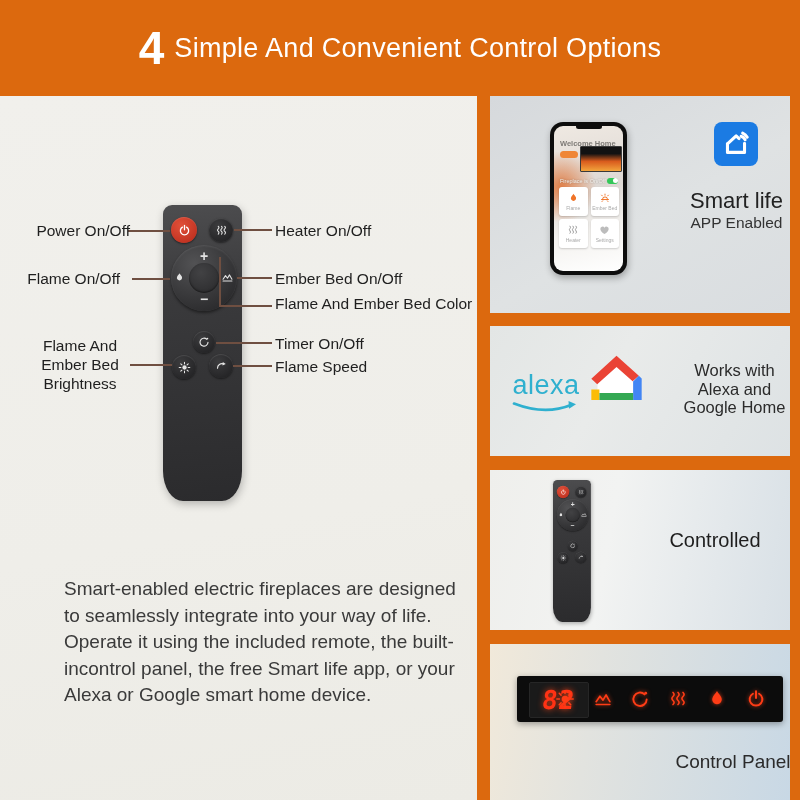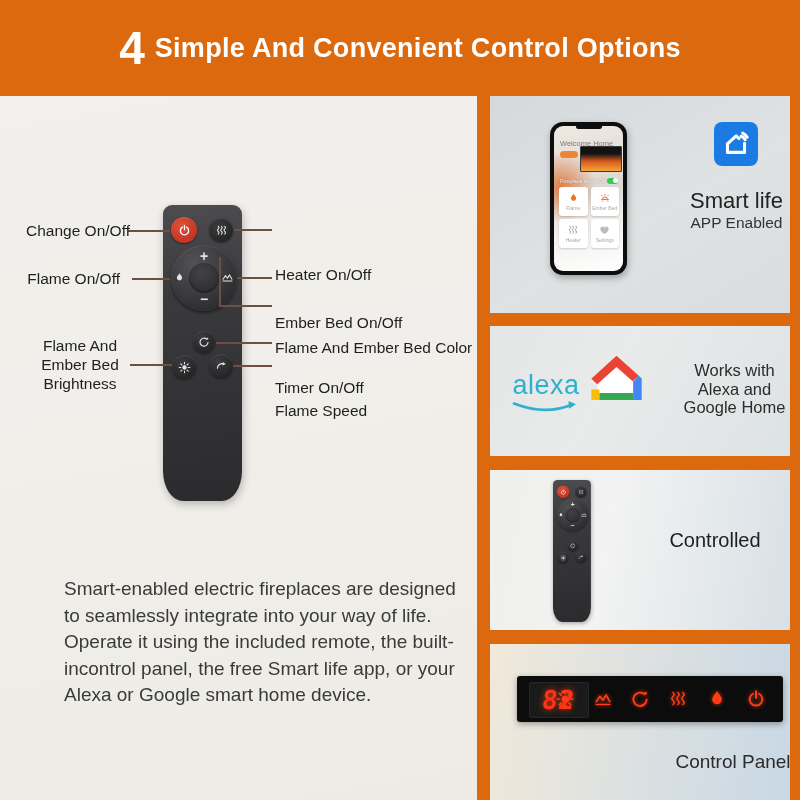--- a/index.html
+++ b/index.html
@@ -7,21 +7,21 @@
     width:800px;height:800px;position:relative;overflow:hidden;
     background:#DC690E;
     font-family:"Liberation Sans", sans-serif;
     -webkit-font-smoothing:antialiased;
   }
   .abs{position:absolute;}
 
   
   .header{left:0;top:0;width:800px;height:96px;display:flex;align-items:center;justify-content:center;color:#fff;}
   .header .num{font-size:46px;font-weight:bold;margin-right:10px;line-height:1;}
-  .header .ttl{font-size:27px;font-weight:bold;letter-spacing:.3px;}
+  .header .ttl{font-size:27px;font-weight:normal;letter-spacing:.3px;}
 
   
   .left-panel{left:0;top:96;width:477px;height:704px;background:linear-gradient(170deg,#f1f0ec 0%,#efeee9 60%,#ecebe5 100%);}
   .left-panel{top:96px;}
 
   
   .remote{width:79px;height:296px;border-radius:9px 9px 20px 20px / 9px 9px 30px 30px;
     background:linear-gradient(175deg,#4d4d4f 0%,#3a3a3c 30%,#2b2b2d 100%);
     box-shadow:1px 3px 8px rgba(0,0,0,.25);position:relative;}
   .remote .btn{position:absolute;border-radius:50%;background:radial-gradient(circle at 38% 32%,#3c3c3e,#242426 78%);
@@ -36,39 +36,39 @@
     box-shadow:inset 0 1px 2px rgba(255,255,255,.1),0 2px 3px rgba(0,0,0,.45);color:#e3e3e3;}
   .dpad .dcenter{position:absolute;left:18px;top:18px;width:30px;height:30px;border-radius:50%;
     background:radial-gradient(circle at 40% 32%,#424244,#2e2e30 80%);box-shadow:inset 0 -1px 2px rgba(0,0,0,.5);}
   .dpad .plus,.dpad .minus{position:absolute;left:0;width:100%;text-align:center;font-size:14px;font-weight:bold;line-height:1;}
   .dpad .plus{top:4px;} .dpad .minus{bottom:5px;}
   .dpad .dflame{position:absolute;left:3px;top:26px;} .dpad .dember{position:absolute;right:3px;top:26px;}
   .ic{display:block;}
 
   
   .lbl{position:absolute;color:#1f1f1f;font-size:15.5px;line-height:19px;z-index:6;}
-  .lbl.r{text-align:left;margin-top:44px;} .lbl.l{text-align:right;}
+  .lbl.r{text-align:left;} .lbl.l{text-align:right;}
   .cline{position:absolute;background:#6f4f41;z-index:5;}
 
   .paragraph{left:64px;top:560px;width:394px;font-size:19px;line-height:26.5px;color:#3a3a3a;margin-top:16px;}
 
   
   .rp{left:490px;width:300px;}
   .rp1{top:96px;height:217px;background:linear-gradient(150deg,#d6d9dc 0%,#dfe2e3 55%,#d9dde0 100%);}
   .rp2{top:326px;height:130px;background:linear-gradient(120deg,#e3e6e5 0%,#e9ebea 40%,#dde2e4 100%);}
   .rp3{top:470px;height:160px;background:linear-gradient(100deg,#efefec 0%,#f2f3f2 40%,#d8e0e6 100%);}
   .rp4{top:644px;height:156px;background:linear-gradient(100deg,#f1e9da 0%,#e2e3df 35%,#c8d8e5 100%);}
 
   
   .phone{left:550px;top:122px;width:77px;height:153px;background:#0d0d0d;border-radius:13px;box-shadow:1px 3px 7px rgba(0,0,0,.3);}
   .pscreen{position:absolute;left:4px;top:4px;width:69px;height:145px;border-radius:9px;overflow:hidden;
     background:radial-gradient(circle at 10% 42%, rgba(224,118,58,.9) 0%, rgba(224,118,58,0) 34%),
                linear-gradient(168deg,#efe9e2 0%,#ddd8d4 45%,#f3f1ee 70%,#ffffff 100%);}
   .notch{position:absolute;left:50%;top:2px;transform:translateX(-50%);width:26px;height:5px;border-radius:3px;background:#0d0d0d;}
-  .p-head{position:absolute;left:6px;top:13px;font-size:7.5px;color:#7d7a76;font-weight:normal;}
+  .p-head{position:absolute;left:6px;top:13px;font-size:7.5px;color:#7d7a76;font-weight:bold;}
   .p-pill{position:absolute;left:6px;top:25px;width:18px;height:7px;border-radius:3.5px;background:#ef8636;}
   .p-fire{position:absolute;left:26px;top:20px;width:40px;height:24px;border:1px solid #3a3a3a;border-radius:1px;
     background:linear-gradient(to top,#f2a43c 0%,#d95b1d 40%,#121212 72%);}
   .p-togrow{position:absolute;left:6px;top:51px;width:58px;height:7px;display:flex;align-items:center;justify-content:space-between;}
   .p-toglabel{font-size:5.5px;color:#f7f4ef;text-shadow:0 0 2px rgba(0,0,0,.4);white-space:nowrap;}
   .p-toggle{width:11px;height:6px;border-radius:3px;background:#34c759;position:relative;flex:none;}
   .p-toggle::after{content:"";position:absolute;right:.5px;top:.5px;width:5px;height:5px;border-radius:50%;background:#fff;}
   .p-tiles{position:absolute;left:5px;top:61px;width:60px;display:grid;grid-template-columns:1fr 1fr;gap:3px;}
   .p-tile{background:#fff;border-radius:3px;height:29px;display:flex;flex-direction:column;align-items:center;justify-content:center;box-shadow:0 1px 2px rgba(0,0,0,.18);}
   .p-tile .tl{font-size:5px;color:#a9a9a9;margin-top:1px;white-space:nowrap;}
@@ -212,21 +212,21 @@
 <div class="cline" style="left:128px;top:230px;width:42px;height:2px"></div>
 <div class="cline" style="left:132px;top:278px;width:38px;height:2px"></div>
 <div class="cline" style="left:130px;top:364px;width:42px;height:2px"></div>
 <div class="cline" style="left:234px;top:229px;width:38px;height:2px"></div>
 <div class="cline" style="left:237px;top:277px;width:35px;height:2px"></div>
 <div class="cline" style="left:219px;top:257px;width:2px;height:50px"></div>
 <div class="cline" style="left:219px;top:305px;width:53px;height:2px"></div>
 <div class="cline" style="left:216px;top:342px;width:56px;height:2px"></div>
 <div class="cline" style="left:233px;top:365px;width:39px;height:2px"></div>
 
-<div class="lbl l" style="left:10px;top:221px;width:120px">Change On/Off</div>
+<div class="lbl l" style="left:10px;top:221px;width:120px">Power On/Off</div>
 <div class="lbl l" style="left:0;top:269px;width:120px">Flame On/Off</div>
 <div class="lbl" style="left:30px;top:336px;width:100px;text-align:center">
   <div>Flame And</div>
   <div>Ember Bed</div>
   <div>Brightness</div>
 </div>
 
 <div class="lbl r" style="left:275px;top:221px;width:190px">Heater On/Off</div>
 <div class="lbl r" style="left:275px;top:269px;width:190px">Ember Bed On/Off</div>
 <div class="lbl r" style="left:275px;top:294px;width:200px;line-height:20.5px">

